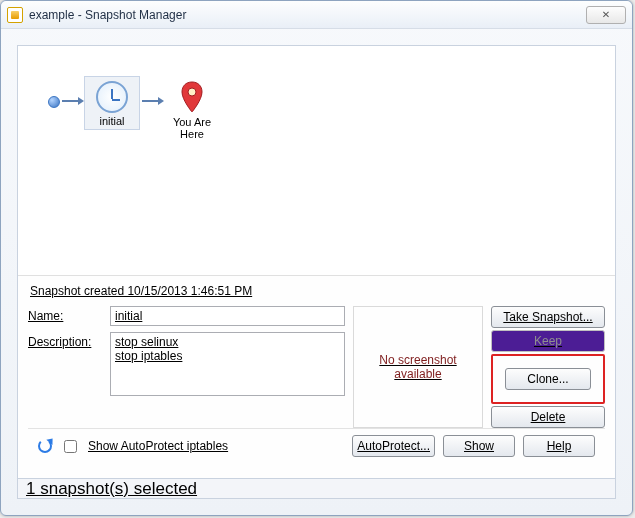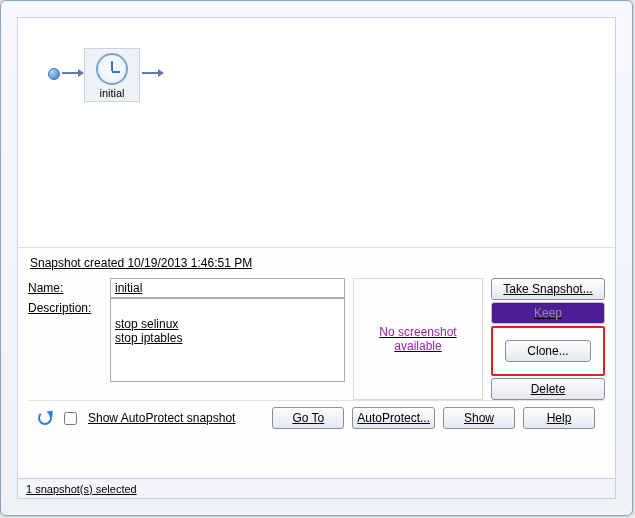--- a/index.html
+++ b/index.html
@@ -130,44 +130,45 @@
     flex-direction:column;
     padding:6px 10px 8px 10px;
     background:#fefefe;
   }
   .created { margin:2px 0 8px 2px; }
   .detail-row { display:flex; align-items:stretch; }
   .detail-left {
     flex:1;
     display:flex;
     flex-direction:column;
+    gap:6px;
   }
   .field-row { display:flex; align-items:flex-start; gap:8px; }
   .lbl { width:74px; padding-top:3px; }
   .txt-input {
     flex:1;
     height:20px;
     border:1px solid #abadb3;
     padding:2px 4px;
     font: inherit;
   }
   .txtarea {
     flex:1;
-    height:84px;
+    height:64px;
     border:1px solid #abadb3;
-    padding:18px 4px;
+    padding:2px 4px;
     font: inherit;
     resize:none;
   }
   .shot-box {
     width:130px;
     border:1px solid #dadada;
     margin:0 8px;
     display:flex; align-items:center; justify-content:center;
-    text-align:center; color:#a21caf;
+    text-align:center; color:#7f1d1d;
     line-height:14px;
   }
   .btn-col {
     width:114px;
     display:flex;
     flex-direction:column;
     gap:2px;
   }
   button.wbtn {
     height:22px;
@@ -206,30 +207,39 @@
     top:-3px; left:7px; transform:rotate(40deg);
   }
   .chk { width:13px; height:13px; }
   .bottom-spacer { flex:1; }
   .bottom-bar .wbtn { min-width:72px; }
   .statusbar {
     height:20px;
     border-top:1px solid #c9d2df;
     background:#f3f5f9;
     padding:2px 8px;
-    font-size:11px;
+    font-size:17px;
     display:flex; align-items:center;
   }
   .arrow-line { stroke:#5b7fb0; stroke-width:2; }
   .arrow-head { fill:#5b7fb0; }
 </style>
 </head>
 <body>
 
 <div class="window">
+  <div class="titlebar">
+    <div class="app-icon">
+        <div class="sq"></div>
+      </div>
+    <div class="title-text">example - Snapshot Manager</div>
+    <div class="close-btn">
+      <span>✕</span>
+    </div>
+  </div>
 
   <div class="client">
 
     <div class="tree-area">
       <div class="chain">
         <div class="root-dot"></div>
         <div class="arrow">
           <svg viewBox="0 0 24 12">
               <line x1="2" y1="6" x2="18" y2="6" class="arrow-line"></line>
               <polygon points="18,2 24,6 18,10" class="arrow-head"></polygon>
@@ -238,25 +248,35 @@
         <div class="snap-node selected">
           <div class="clock-ico"></div>
           <div class="node-lbl">initial</div>
         </div>
         <div class="arrow">
           <svg viewBox="0 0 24 12">
               <line x1="2" y1="6" x2="18" y2="6" class="arrow-line"></line>
               <polygon points="18,2 24,6 18,10" class="arrow-head"></polygon>
             </svg>
         </div>
+        <div class="snap-node">
+          <div class="pin-ico">
+            <svg viewBox="0 0 26 34">
+              <path d="M13 2 C7 2 3 6 3 12 C3 20 13 32 13 32 C13 32 23 20 23 12 C23 6 19 2 13 2 Z" fill="#e1383a" stroke="#a31f22" stroke-width="1"></path>
+              <circle cx="13" cy="12" r="4" fill="#fff1c8" stroke="#a31f22" stroke-width="1"></circle>
+            </svg>
+          </div>
+          <div class="node-lbl">You Are</div>
+          <div class="node-lbl">Here</div>
+        </div>
       </div>
     </div>
 
     <div class="details">
-      <div class="created">Snapshot created 10/19/2013 1:46:51 PM</div>
+      <div class="created">Snapshot created 10/15/2013 1:46:51 PM</div>
 
       <div class="detail-row">
         <div class="detail-left">
           <div class="field-row">
             <div class="lbl">Name:</div>
             <input type="text" class="txt-input" value="initial" style="">
           </div>
           <div class="field-row">
             <div class="lbl">Description:</div>
             <textarea class="txtarea" style="">stop selinux
@@ -274,23 +294,22 @@
           <div class="clone-highlight">
             <button class="wbtn" style="width:100%">Clone...</button>
           </div>
           <button class="wbtn">Delete</button>
         </div>
       </div>
 
       <div class="bottom-bar">
         <span class="refresh-ico"></span>
         <input type="checkbox" class="chk" style="">
-        <span>Show AutoProtect snapshot</span>
+        <span>Show AutoProtect iptables</span>
         <div class="bottom-spacer"></div>
-        <button class="wbtn">Go To</button>
         <button class="wbtn">AutoProtect...</button>
         <button class="wbtn">Show</button>
         <button class="wbtn">Help</button>
       </div>
     </div>
 
     <div class="statusbar">
       <span>1 snapshot(s) selected</span>
     </div>
   </div>

